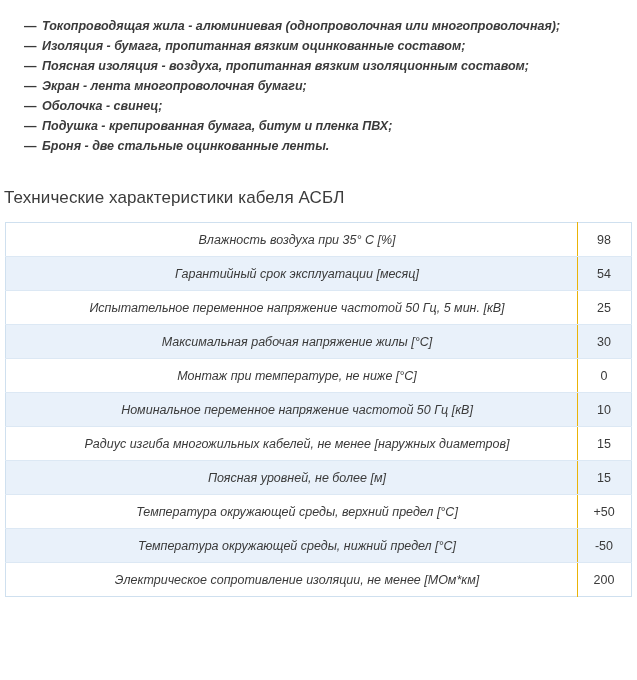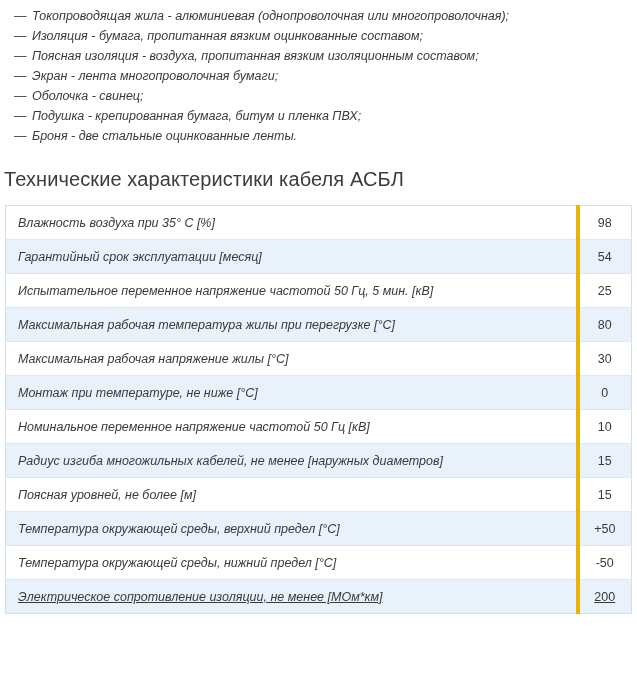--- a/index.html
+++ b/index.html
@@ -12,22 +12,23 @@
     width: 637px;
     height: 680px;
     font-family: "Liberation Sans", "DejaVu Sans", sans-serif;
     color: #333333;
     overflow: hidden;
   }
 
   
   .construction-list {
     list-style: none;
-    margin: 0;
+    margin: 10px;
     padding: 6px 0 0 0;
+    font-weight: bold;
   }
   .construction-list li {
     display: block;
     font-style: italic;
     font-size: 12.5px;
     line-height: 20px;
     color: #3a3a3a;
     padding-left: 14px;
     white-space: nowrap;
   }
@@ -35,21 +36,21 @@
     display: inline-block;
     width: 18px;
     font-style: normal;
     color: #3a3a3a;
   }
 
   
   .section-heading {
     margin: 0;
     padding: 22px 0 0 4px;
-    font-size: 20px;
+    font-size: 17px;
     font-weight: 400;
     font-style: normal;
     color: #3c3c3c;
     letter-spacing: 0.1px;
   }
 
   
   .spec-table-wrap {
     padding: 14px 5px 0 5px;
     box-sizing: border-box;
@@ -77,35 +78,34 @@
     border-bottom: 1px solid #dce8f4;
     font-style: italic;
     font-size: 12.5px;
     color: #3a3a3a;
     vertical-align: middle;
     height: 34px;
     box-sizing: border-box;
   }
   table.spec-table td.param {
     padding-left: 12px;
-    text-align: left;
+    text-align: center;
     white-space: nowrap;
     overflow: hidden;
   }
   table.spec-table td.value {
     width: 54px;
     text-align: center;
-    border-left: 4px solid #eab308;
+    border-left: 1px solid #eab308;
     font-style: normal;
     color: #3a3a3a;
     padding-right: 2px;
   }
   table.spec-table tr:last-child td {
     border-bottom: none;
-    text-decoration: underline;
   }
 </style>
 </head>
 <body>
 
 <ul class="construction-list" id="construction-list">
     <li><span class="dash">—</span><span>Токопроводящая жила - алюминиевая (однопроволочная или многопроволочная);</span></li>
     <li><span class="dash">—</span><span>Изоляция - бумага, пропитанная вязким оцинкованные составом;</span></li>
     <li><span class="dash">—</span><span>Поясная изоляция - воздуха, пропитанная вязким изоляционным составом;</span></li>
     <li><span class="dash">—</span><span>Экран - лента многопроволочная бумаги;</span></li>
@@ -123,24 +123,20 @@
           <td class="param">Влажность воздуха при 35° С [%]</td>
           <td class="value">98</td>
         </tr>
         <tr>
           <td class="param">Гарантийный срок эксплуатации [месяц]</td>
           <td class="value">54</td>
         </tr>
         <tr>
           <td class="param">Испытательное переменное напряжение частотой 50 Гц, 5 мин. [кВ]</td>
           <td class="value">25</td>
-        </tr>
-        <tr>
-          <td class="param">Максимальная рабочая температура жилы при перегрузке [°С]</td>
-          <td class="value">80</td>
         </tr>
         <tr>
           <td class="param">Максимальная рабочая напряжение жилы [°С]</td>
           <td class="value">30</td>
         </tr>
         <tr>
           <td class="param">Монтаж при температуре, не ниже [°С]</td>
           <td class="value">0</td>
         </tr>
         <tr>

